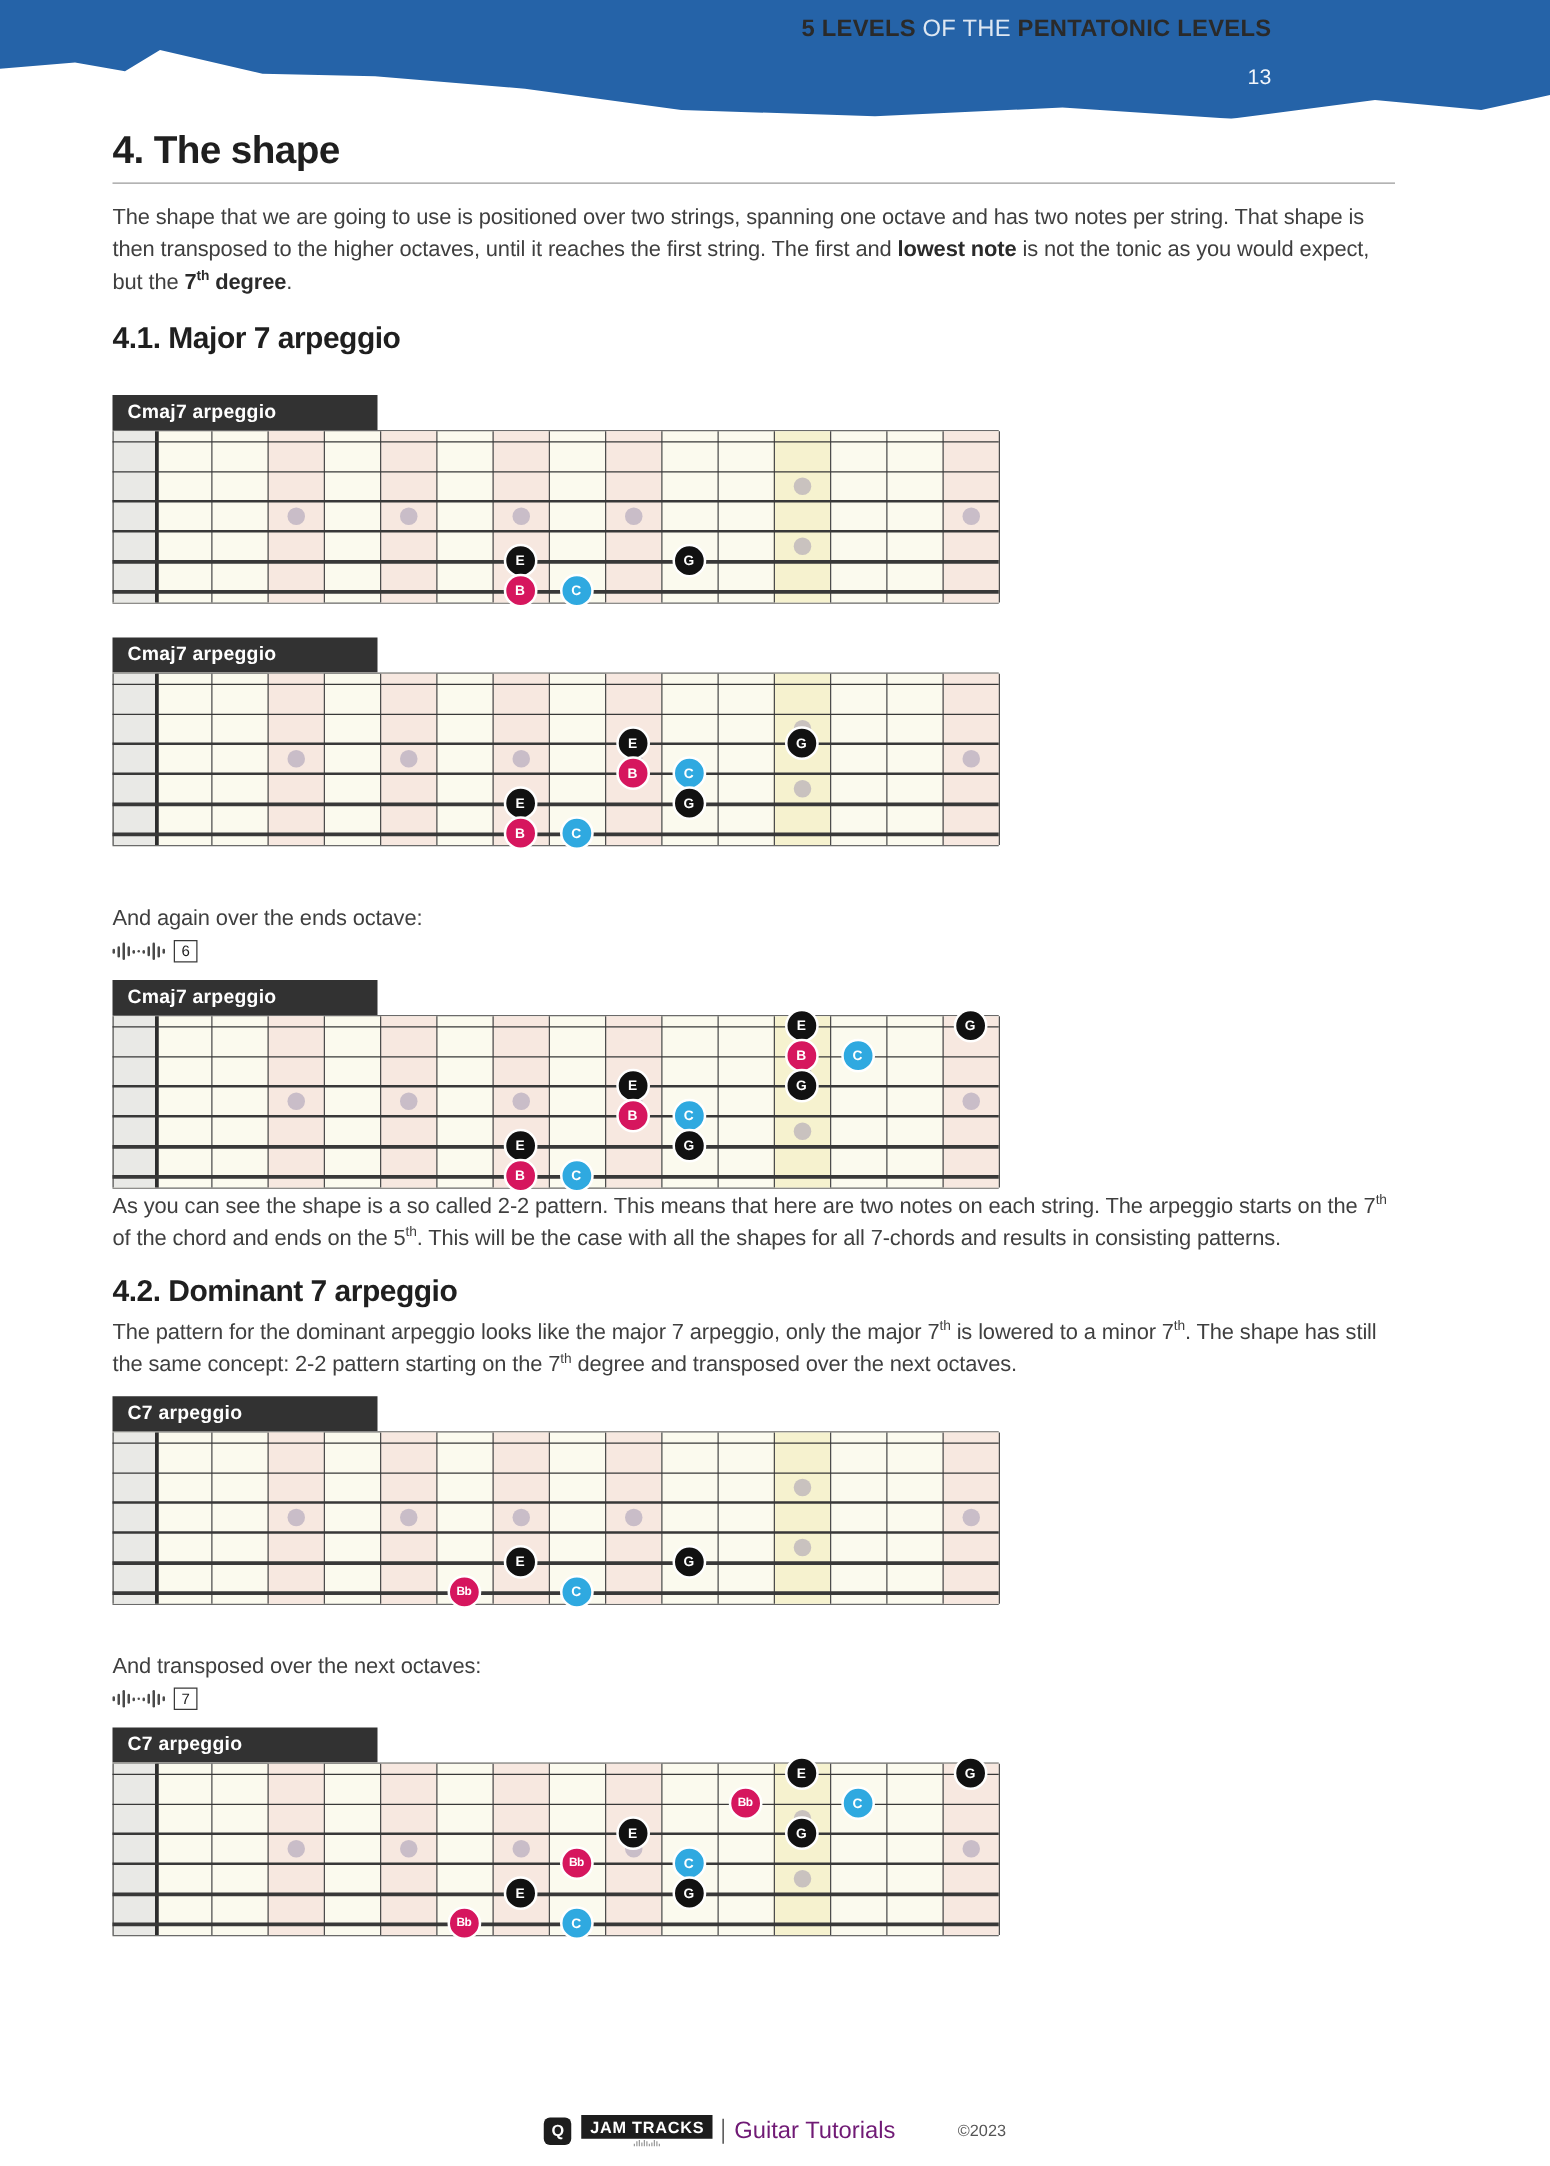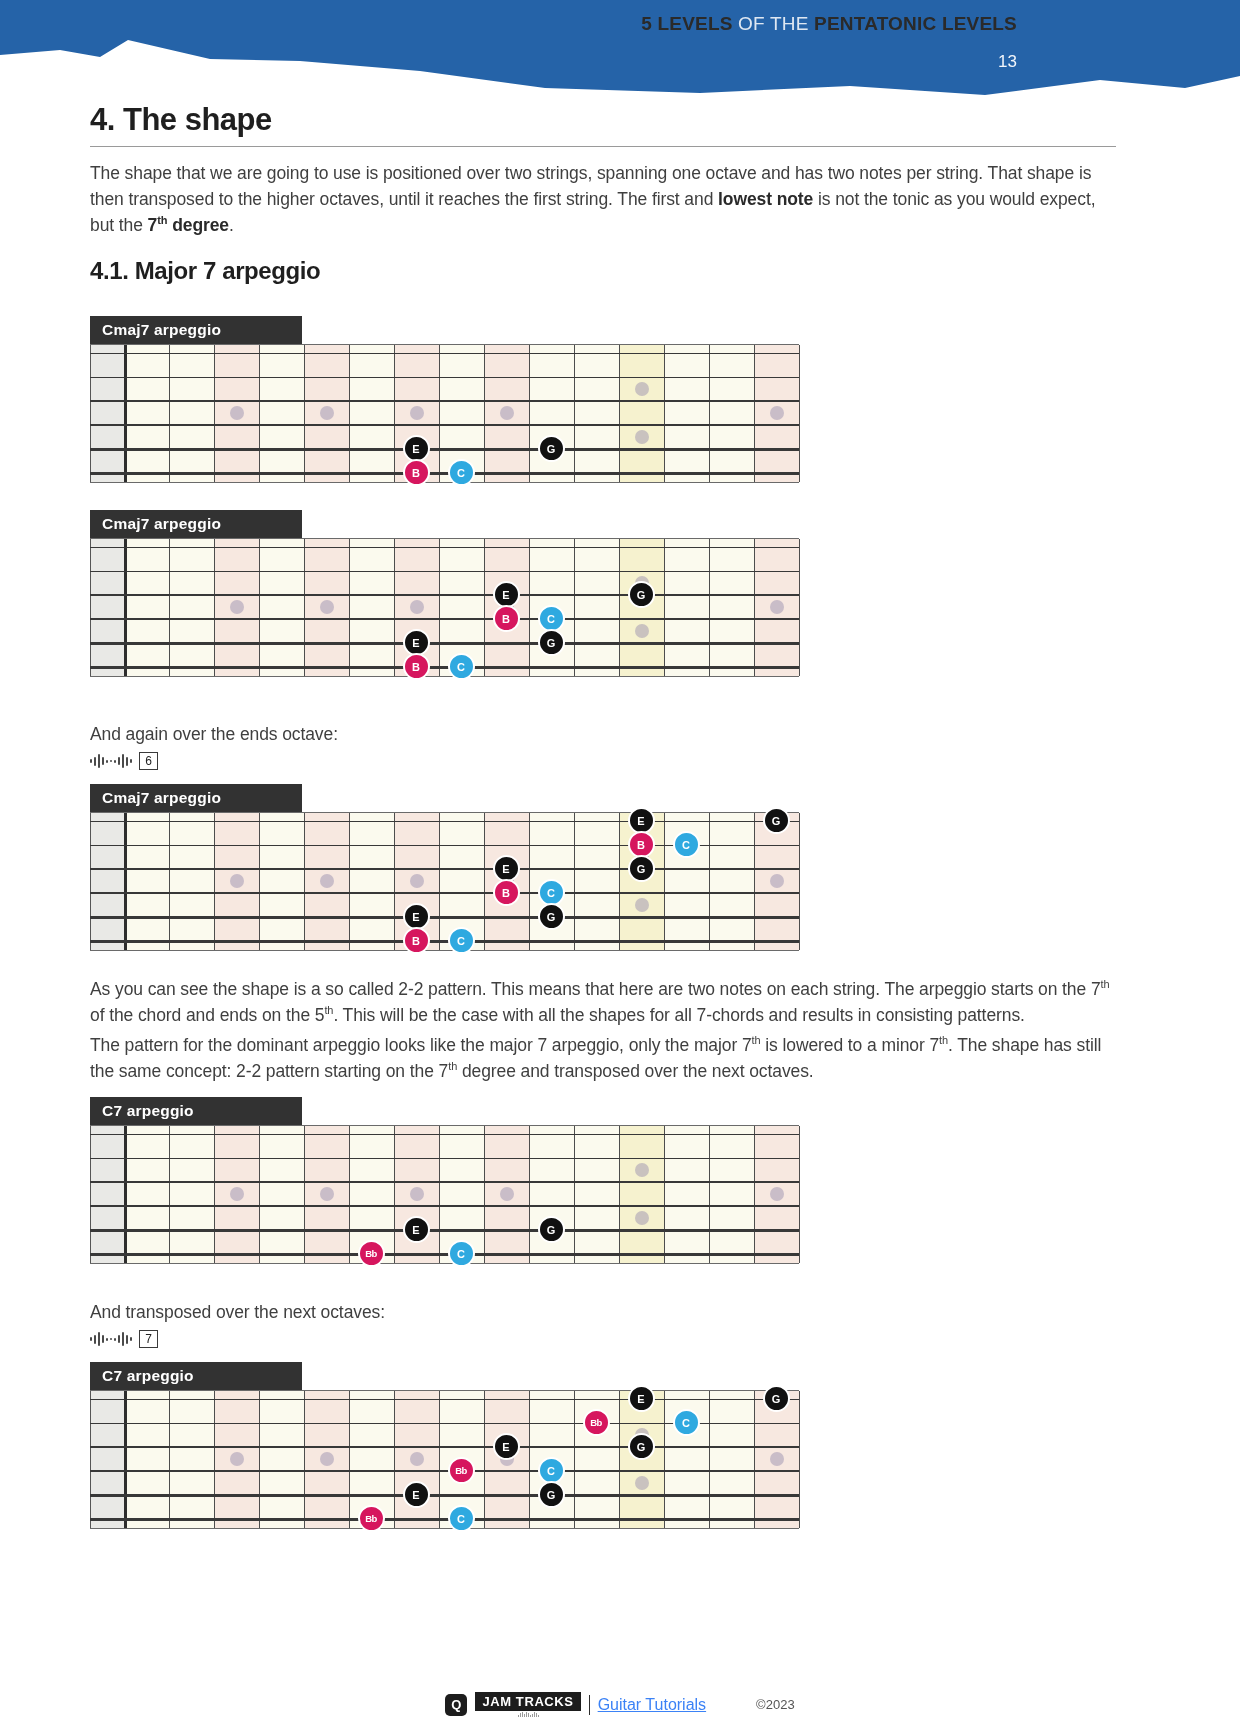--- a/index.html
+++ b/index.html
@@ -54,21 +54,21 @@
   
   footer{position:absolute;left:0;bottom:16px;width:1240px;display:flex;align-items:center;justify-content:center;gap:8px;}
   .logo-sq{width:22px;height:22px;border-radius:5px;background:#1d1d1d;color:#fff;display:flex;
            align-items:center;justify-content:center;font-size:13px;font-weight:700;}
   .brand-wrap{display:flex;flex-direction:column;align-items:center;gap:1px;}
   .brand-badge{background:#1d1d1d;color:#fff;font-size:13px;font-weight:700;letter-spacing:.6px;
                padding:2px 7px;line-height:15px;}
   .brand-wave{display:flex;gap:1px;align-items:flex-end;height:5px;}
   .brand-wave i{display:block;width:1px;background:#9a9a9a;}
   .foot-div{width:1px;height:20px;background:#2c2c2c;}
-  .foot-sub{font-size:16px;color:#3b82f6;text-decoration:underline;}
+  .foot-sub{font-size:19px;color:#701a75;}
   .foot-copy{font-size:13px;color:#555;margin-left:42px;}
 </style>
 </head>
 <body>
 
 <div class="page">
 
   <header class="banner" style="background: rgb(37, 99, 168);">
     <div class="banner-title"><span class="b">5 LEVELS</span><span class="light"> OF THE </span><span class="b">PENTATONIC LEVELS</span></div>
     <div class="page-number">13</div>
@@ -244,22 +244,23 @@
           <div class="fb-note" style="background: rgb(17, 17, 17); left: 537.5px; top: 42px;">G</div>
           <div class="fb-note" style="background: rgb(214, 22, 94); left: 402.5px; top: 66px;">B</div>
           <div class="fb-note" style="background: rgb(47, 169, 224); left: 447.5px; top: 66px;">C</div>
           <div class="fb-note" style="background: rgb(17, 17, 17); left: 312.5px; top: 90px;">E</div>
           <div class="fb-note" style="background: rgb(17, 17, 17); left: 447.5px; top: 90px;">G</div>
           <div class="fb-note" style="background: rgb(214, 22, 94); left: 312.5px; top: 114px;">B</div>
           <div class="fb-note" style="background: rgb(47, 169, 224); left: 357.5px; top: 114px;">C</div>
         </div>
       </div>
 
-    <p style="margin-top:25px;"><span>As you can see the shape is a so called 2-2 pattern. This means that here are two notes on each string. The arpeggio starts on the 7</span><sup><span>th</span></sup><span> of the chord and ends on the 5</span><sup><span>th</span></sup><span>. This will be the case with all the shapes for all 7-chords and results in consisting patterns.</span></p>
-
+    <p style=""><span>As you can see the shape is a so called 2-2 pattern. This means that here are two notes on each string. The arpeggio starts on the 7</span><sup><span>th</span></sup><span> of the chord and ends on the 5</span><sup><span>th</span></sup><span>. This will be the case with all the shapes for all 7-chords and results in consisting patterns.</span></p>
+
+    <h2 style="margin-top:17px;">4.2. Dominant 7 arpeggio</h2>
     <p style="margin-top:4px;"><span>The pattern for the dominant arpeggio looks like the major 7 arpeggio, only the major 7</span><sup><span>th</span></sup><span> is lowered to a minor 7</span><sup><span>th</span></sup><span>. The shape has still the same concept: 2-2 pattern starting on the 7</span><sup><span>th</span></sup><span> degree and transposed over the next octaves.</span></p>
 
     <div class="diagram-slot" style="margin-top:13px;">
         <div class="fb-label">C7 arpeggio</div>
         <div class="fb-board" style="width: 709px; height: 137px;">
           <div class="fb-col" style="left: 124px; width: 45px; height: 137px; background: rgb(247, 232, 224);"></div>
           <div class="fb-col" style="left: 214px; width: 45px; height: 137px; background: rgb(247, 232, 224);"></div>
           <div class="fb-col" style="left: 304px; width: 45px; height: 137px; background: rgb(247, 232, 224);"></div>
           <div class="fb-col" style="left: 394px; width: 45px; height: 137px; background: rgb(247, 232, 224);"></div>
           <div class="fb-col" style="left: 664px; width: 45px; height: 137px; background: rgb(247, 232, 224);"></div>

